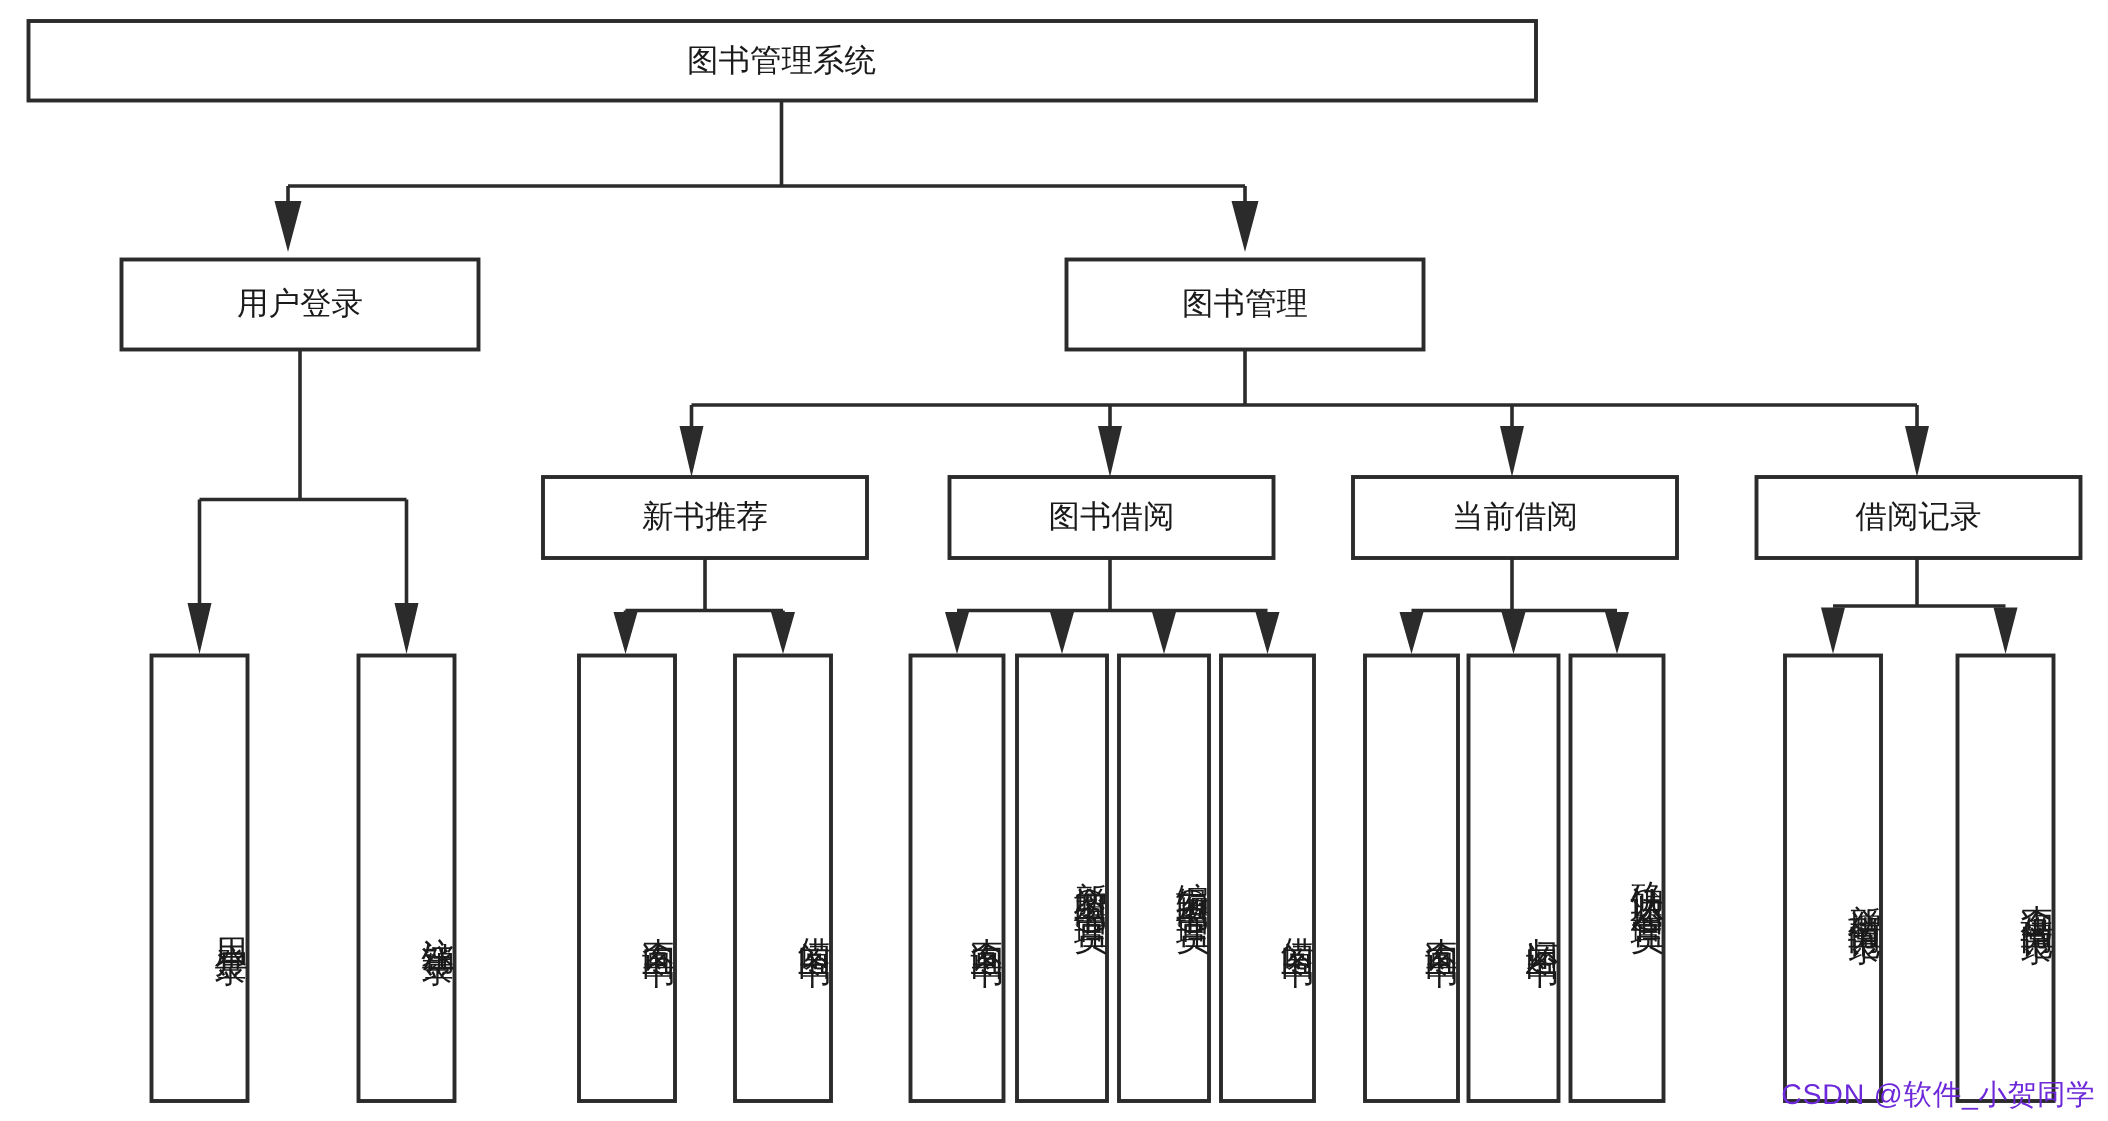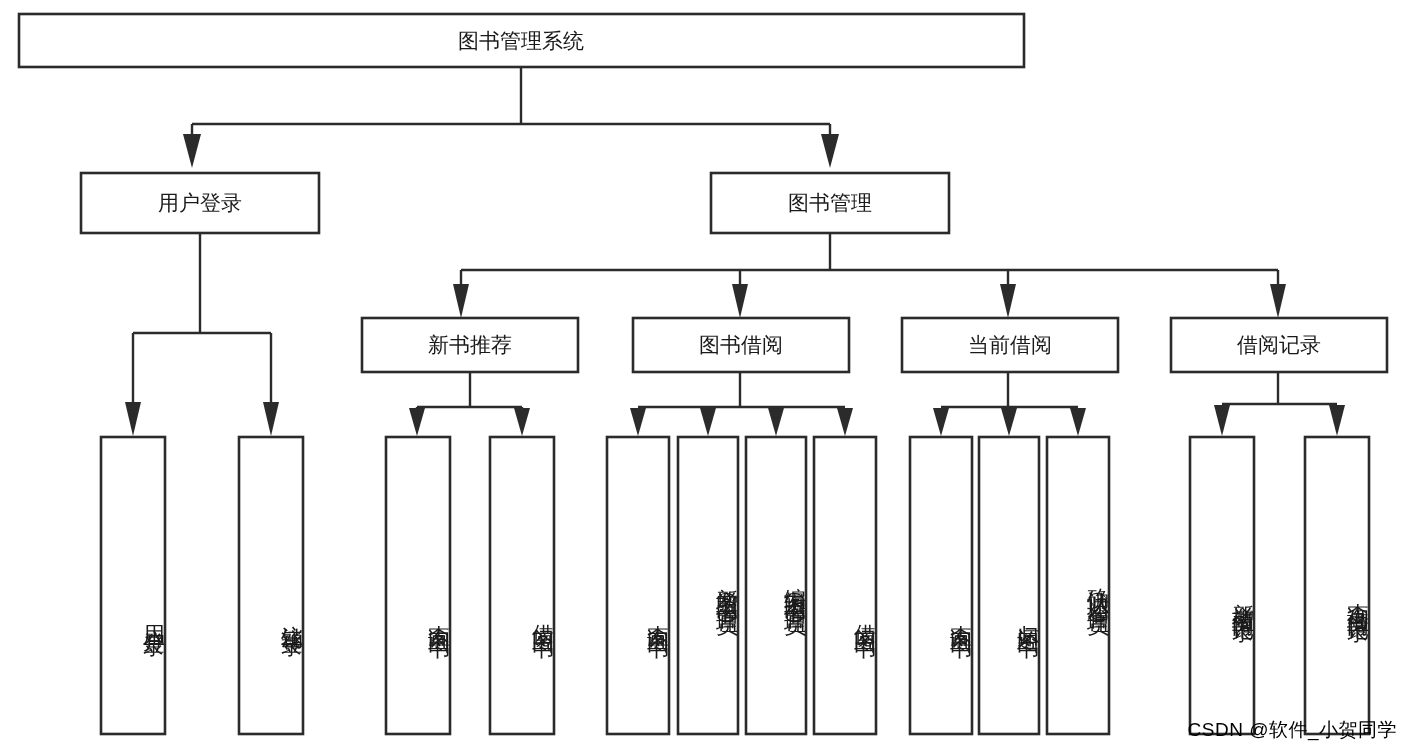--- a/index.html
+++ b/index.html
@@ -62,21 +62,21 @@
     justify-content: center;
     white-space: nowrap;
     pointer-events: none;
   }
   .watermark {
     position: absolute;
     right: 8px;
     bottom: 4px;
     font-family: "Liberation Sans", "DejaVu Sans", sans-serif;
     font-size: 19px;
-    color: #000000;
+    color: #6d28d9;
     letter-spacing: 0.5px;
     white-space: nowrap;
   }
 </style>
 </head>
 <body>
 
 <div id="diagram-root">
 
   <svg id="tree-svg" viewBox="0 0 1405 747">

